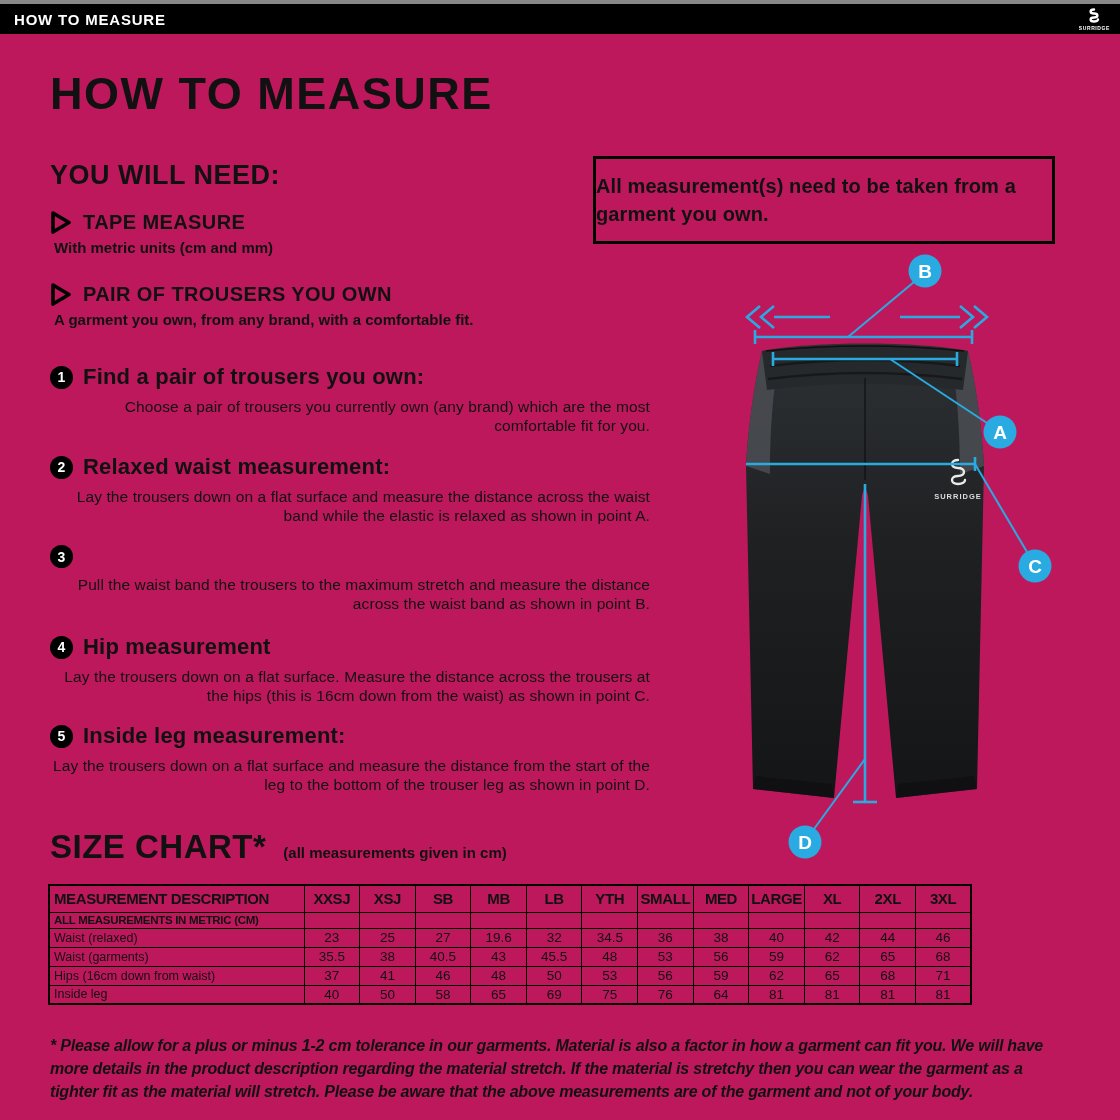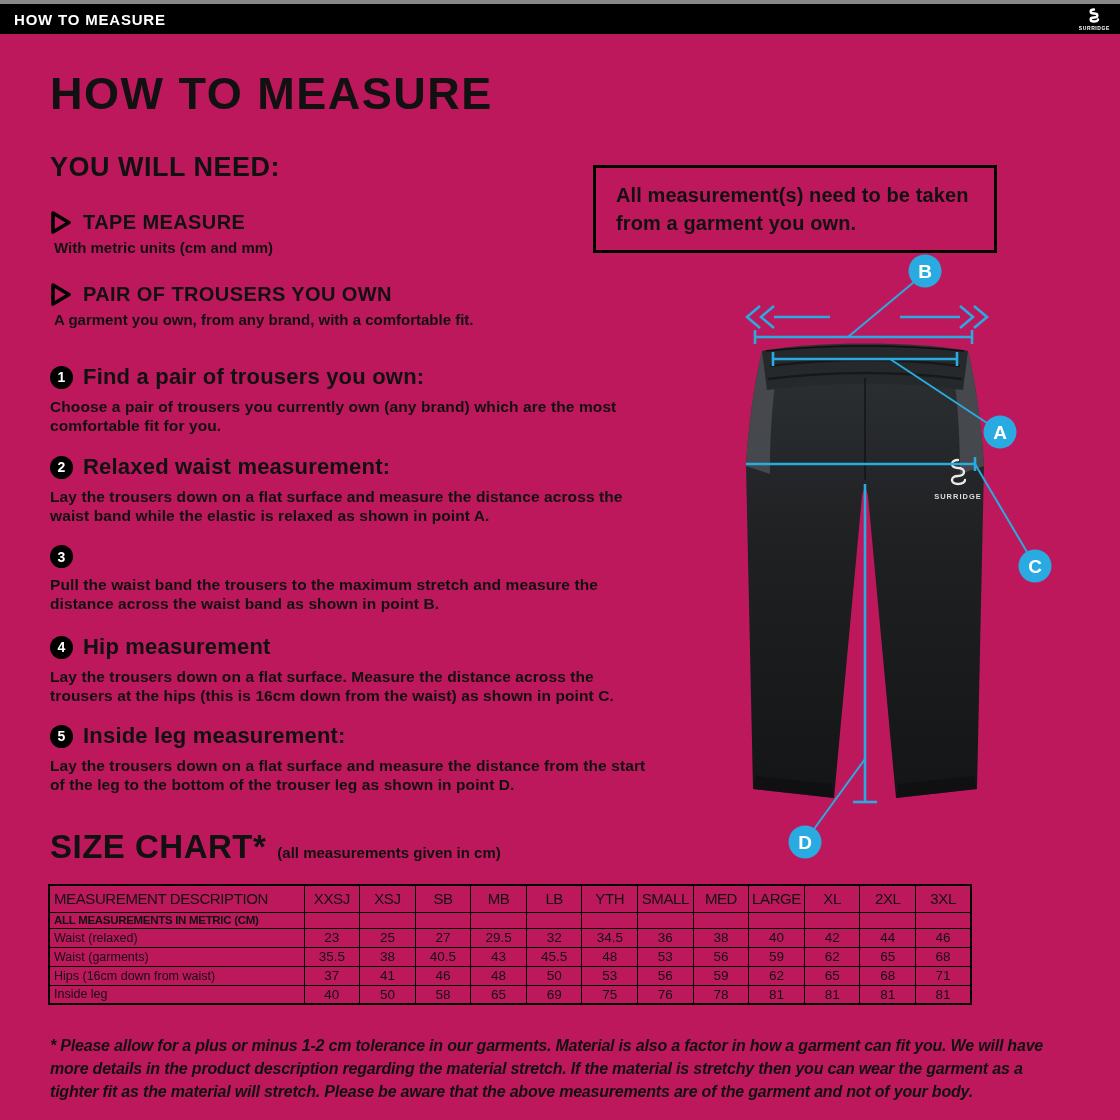--- a/index.html
+++ b/index.html
@@ -12,55 +12,55 @@
   .topbar {
     position:absolute; top:0; left:0; width:1120px; height:30px;
     background:#000; display:flex; align-items:center; justify-content:space-between;
     padding:0 10px 0 14px;
   }
   .topbar-title { color:#fff; font-size:15px; font-weight:bold; letter-spacing:.8px; }
   .topbar-logo { display:flex; flex-direction:column; align-items:center; line-height:1; }
   .topbar-logo .brand-word { color:#fff; font-size:5px; font-weight:bold; letter-spacing:.6px; margin-top:1px; }
   
   .page-title { position:absolute; left:50px; top:64px; font-size:45px; font-weight:800; letter-spacing:1.5px; }
-  .need-heading { position:absolute; left:50px; top:148px; font-size:27px; font-weight:800; letter-spacing:.5px; }
+  .need-heading { position:absolute; left:50px; top:156px; font-size:27px; font-weight:800; letter-spacing:.5px; }
   
   .need-item { position:absolute; left:50px; }
   .need-row { display:flex; align-items:center; gap:11px; }
   .need-title { font-size:20px; font-weight:800; letter-spacing:.4px; }
   .need-sub { font-size:15px; font-weight:bold; margin:4px 0 0 4px; }
   
   .step { position:absolute; left:50px; width:600px; }
   .step-head { display:flex; align-items:center; gap:10px; }
   .step-num {
     width:23px; height:23px; border-radius:50%; background:#000; color:#fff;
     font-size:14px; font-weight:bold; display:flex; align-items:center; justify-content:center; flex:0 0 23px;
   }
   .step-title { font-size:22px; font-weight:800; letter-spacing:.2px; }
-  .step-body { margin-top:7px; font-size:15.5px; font-weight:bold; line-height:19px; letter-spacing:.1px; }
+  .step-body { margin-top:7px; font-size:15.5px; font-weight:normal; line-height:19px; letter-spacing:.1px;text-align:right; }
   
   .note-box {
-    position:absolute; left:593px; top:161px; width:404px;
-    border:3px solid #000; padding:13px 20px;
+    position:absolute; left:593px; top:152px; width:462px;
+    border:3px solid #000; padding:13px 0;
     font-size:20px; font-weight:800; line-height:28px; letter-spacing:.1px;
   }
   
   .diagram { position:absolute; left:730px; top:250px; width:340px; height:622px; }
   
-  .sizechart-heading { position:absolute; left:50px; top:824px; display:flex; align-items:baseline; gap:11px; }
+  .sizechart-heading { position:absolute; left:50px; top:824px; display:flex; align-items:baseline; gap:17px; }
   .sizechart-heading .big { font-size:33px; font-weight:800; letter-spacing:.5px; }
   .sizechart-heading .small { font-size:15px; font-weight:bold; }
   table.sizechart {
     position:absolute; left:48px; top:880px; width:922px;
     border-collapse:collapse; table-layout:fixed; border:2px solid #000;
   }
   table.sizechart th, table.sizechart td {
     border:1px solid #000; text-align:center; vertical-align:middle; overflow:hidden; white-space:nowrap;
   }
-  table.sizechart th { height:27px; font-size:15px; font-weight:normal; letter-spacing:-.4px; }
+  table.sizechart th { height:27px; font-size:15px; font-weight:bold; letter-spacing:-.4px; }
   table.sizechart th.desc, table.sizechart td.desc { text-align:left; padding-left:4px; }
   table.sizechart tr.metric-row td { height:16px; font-size:11.5px; font-weight:bold; letter-spacing:-.3px; }
   table.sizechart tr.data-row td { height:19px; font-size:13.5px; }
   table.sizechart tr.data-row td.desc { font-size:12.5px; }
   
   .footer-note {
     position:absolute; left:50px; top:1030px; width:1024px;
     font-size:16px; font-weight:bold; font-style:italic; line-height:23px; letter-spacing:-.2px;
   }
 </style>
@@ -282,21 +282,21 @@
           <td></td>
           <td></td>
           <td></td>
           <td></td>
         </tr>
         <tr class="data-row">
           <td class="desc">Waist (relaxed)</td>
           <td>23</td>
           <td>25</td>
           <td>27</td>
-          <td>29.5</td>
+          <td>19.6</td>
           <td>32</td>
           <td>34.5</td>
           <td>36</td>
           <td>38</td>
           <td>40</td>
           <td>42</td>
           <td>44</td>
           <td>46</td>
         </tr>
         <tr class="data-row">
@@ -331,21 +331,21 @@
         </tr>
         <tr class="data-row">
           <td class="desc">Inside leg</td>
           <td>40</td>
           <td>50</td>
           <td>58</td>
           <td>65</td>
           <td>69</td>
           <td>75</td>
           <td>76</td>
-          <td>78</td>
+          <td>64</td>
           <td>81</td>
           <td>81</td>
           <td>81</td>
           <td>81</td>
         </tr>
       </tbody>
   </table>
 
   <div class="footer-note">* Please allow for a plus or minus 1-2 cm tolerance in our garments. Material is also a factor in how a garment can fit you. We will have more details in the product description regarding the material stretch.  If the material is stretchy then you can wear the garment as a tighter fit as the material will stretch.  Please be aware that the above measurements are of the garment and not of your body.</div>
 

